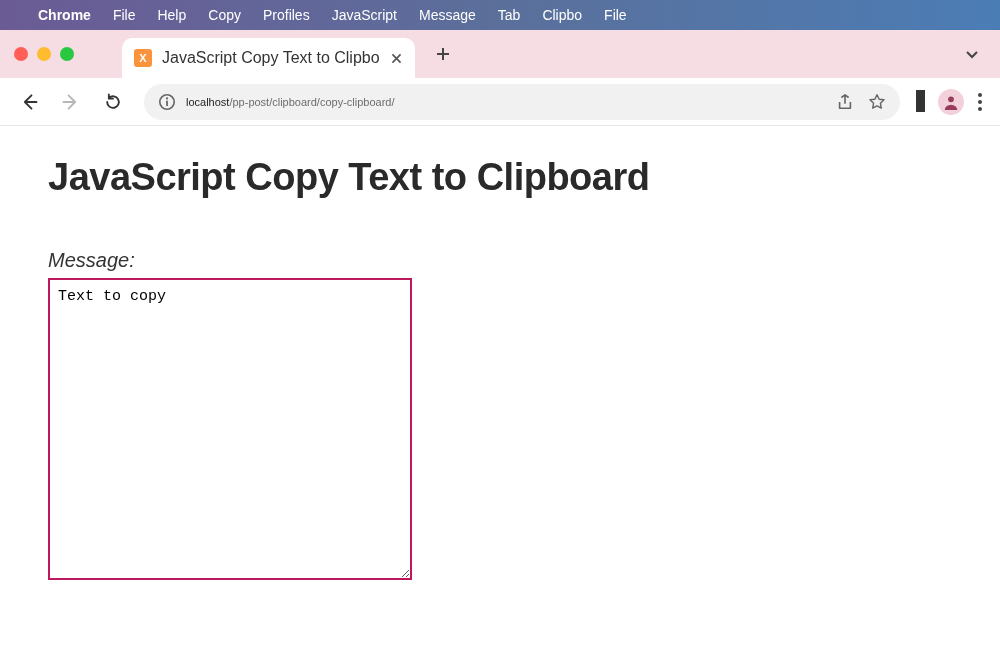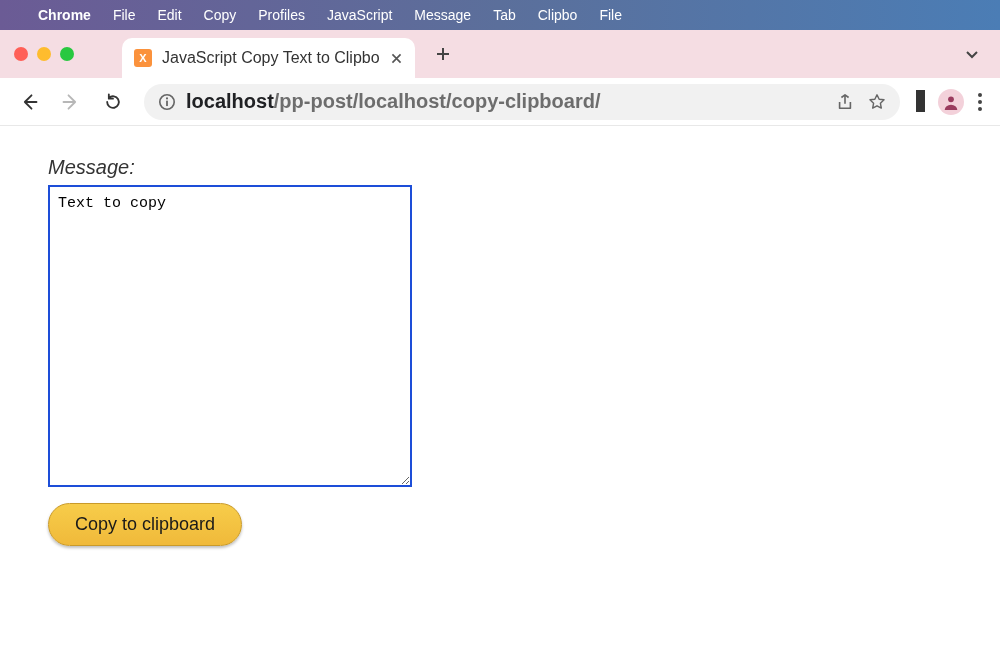--- a/index.html
+++ b/index.html
@@ -84,23 +84,22 @@
     .nav-btn svg { width: 20px; height: 20px; }
     .omnibox {
       flex: 1;
       height: 36px;
       background: #f1f1f1;
       border-radius: 18px;
       display: flex;
       align-items: center;
       padding: 0 14px;
       color: #555;
-      font-size: 20px;
+      font-size: 11px;
       margin: 0 6px;
-      font-weight: bold;
     }
     .omnibox .site-info { color:#666; margin-right: 10px; display:flex; align-items:center;}
     .omnibox .url-host { color: #202124; }
     .omnibox .url-path { color: #6d6d6d; }
     .omnibox .right-icons { margin-left:auto; display:flex; gap:14px; color:#666;}
     .toolbar-right { display:flex; gap:14px; align-items:center; padding: 0 6px;}
     .profile-badge {
       width: 26px; height:26px; border-radius:50%; background:#f3d1da;
       display:flex; align-items:center; justify-content:center;
     }
@@ -123,21 +122,21 @@
     }
     .form-label {
       font-size: 20px;
       color: #333;
       margin-bottom: 6px;
       font-style: italic;
     }
     .msg-textarea {
       width: 364px;
       height: 302px;
-      border: 2px solid #1d4ed8;
+      border: 2px solid #be185d;
       outline: none;
       padding: 8px;
       font-family: "Courier New", monospace;
       font-size: 15px;
       resize: both;
       display:block;
       margin-bottom: 16px;
     }
     .copy-btn {
       padding: 10px 26px;
@@ -151,21 +150,21 @@
     }
     svg { display:block; }
   </style>
 </head>
 <body>
 
 <div class="menubar">
   <span class="apple-logo"></span>
   <span class="app-name">Chrome</span>
   <span>File</span>
-  <span>Edit</span>
+  <span>Help</span>
   <span>Copy</span>
   <span>Profiles</span>
   <span>JavaScript</span>
   <span>Message</span>
   <span>Tab</span>
   <span>Clipbo</span>
   <span>File</span>
 </div>
 
 <div class="tabstrip">
@@ -216,21 +215,21 @@
 
   <div class="omnibox">
     <span class="site-info">
       <svg viewBox="0 0 20 20" width="18" height="18">
           <circle cx="10" cy="10" r="8" stroke="#666" stroke-width="1.8" fill="none"></circle>
           <circle cx="10" cy="6" r="1.2" fill="#666"></circle>
           <rect x="9" y="8.5" width="2" height="6" fill="#666"></rect>
         </svg>
     </span>
     <span class="url-host">localhost</span>
-      <span class="url-path">/pp-post/localhost/copy-clipboard/</span>
+      <span class="url-path">/pp-post/clipboard/copy-clipboard/</span>
     <span class="right-icons">
       <span>
         <svg viewBox="0 0 20 20" width="18" height="18">
             <path d="M10 2 v10 M6 5 l4 -3 4 3 M4 10 v7 h12 v-7" stroke="#666" stroke-width="1.8" fill="none" stroke-linejoin="round"></path>
           </svg>
       </span>
       <span>
         <svg viewBox="0 0 20 20" width="18" height="18">
             <path d="M10 2 l2.4 5 5.4 0.6 -4 3.8 1 5.4 -4.8 -2.6 -4.8 2.6 1 -5.4 -4 -3.8 5.4 -0.6 Z" stroke="#666" stroke-width="1.6" fill="none" stroke-linejoin="round"></path>
           </svg>
@@ -248,16 +247,16 @@
     </span>
     <span class="kebab">
         <span></span>
         <span></span>
         <span></span>
       </span>
   </div>
 </div>
 
 <div class="viewport">
+  <h1 class="page-title">JavaScript Copy Text to Clipboard</h1>
   <div class="form-label">Message:</div>
   <textarea class="msg-textarea" style="">Text to copy</textarea>
-  <button class="copy-btn">Copy to clipboard</button>
 </div>
 
 </body></html>

